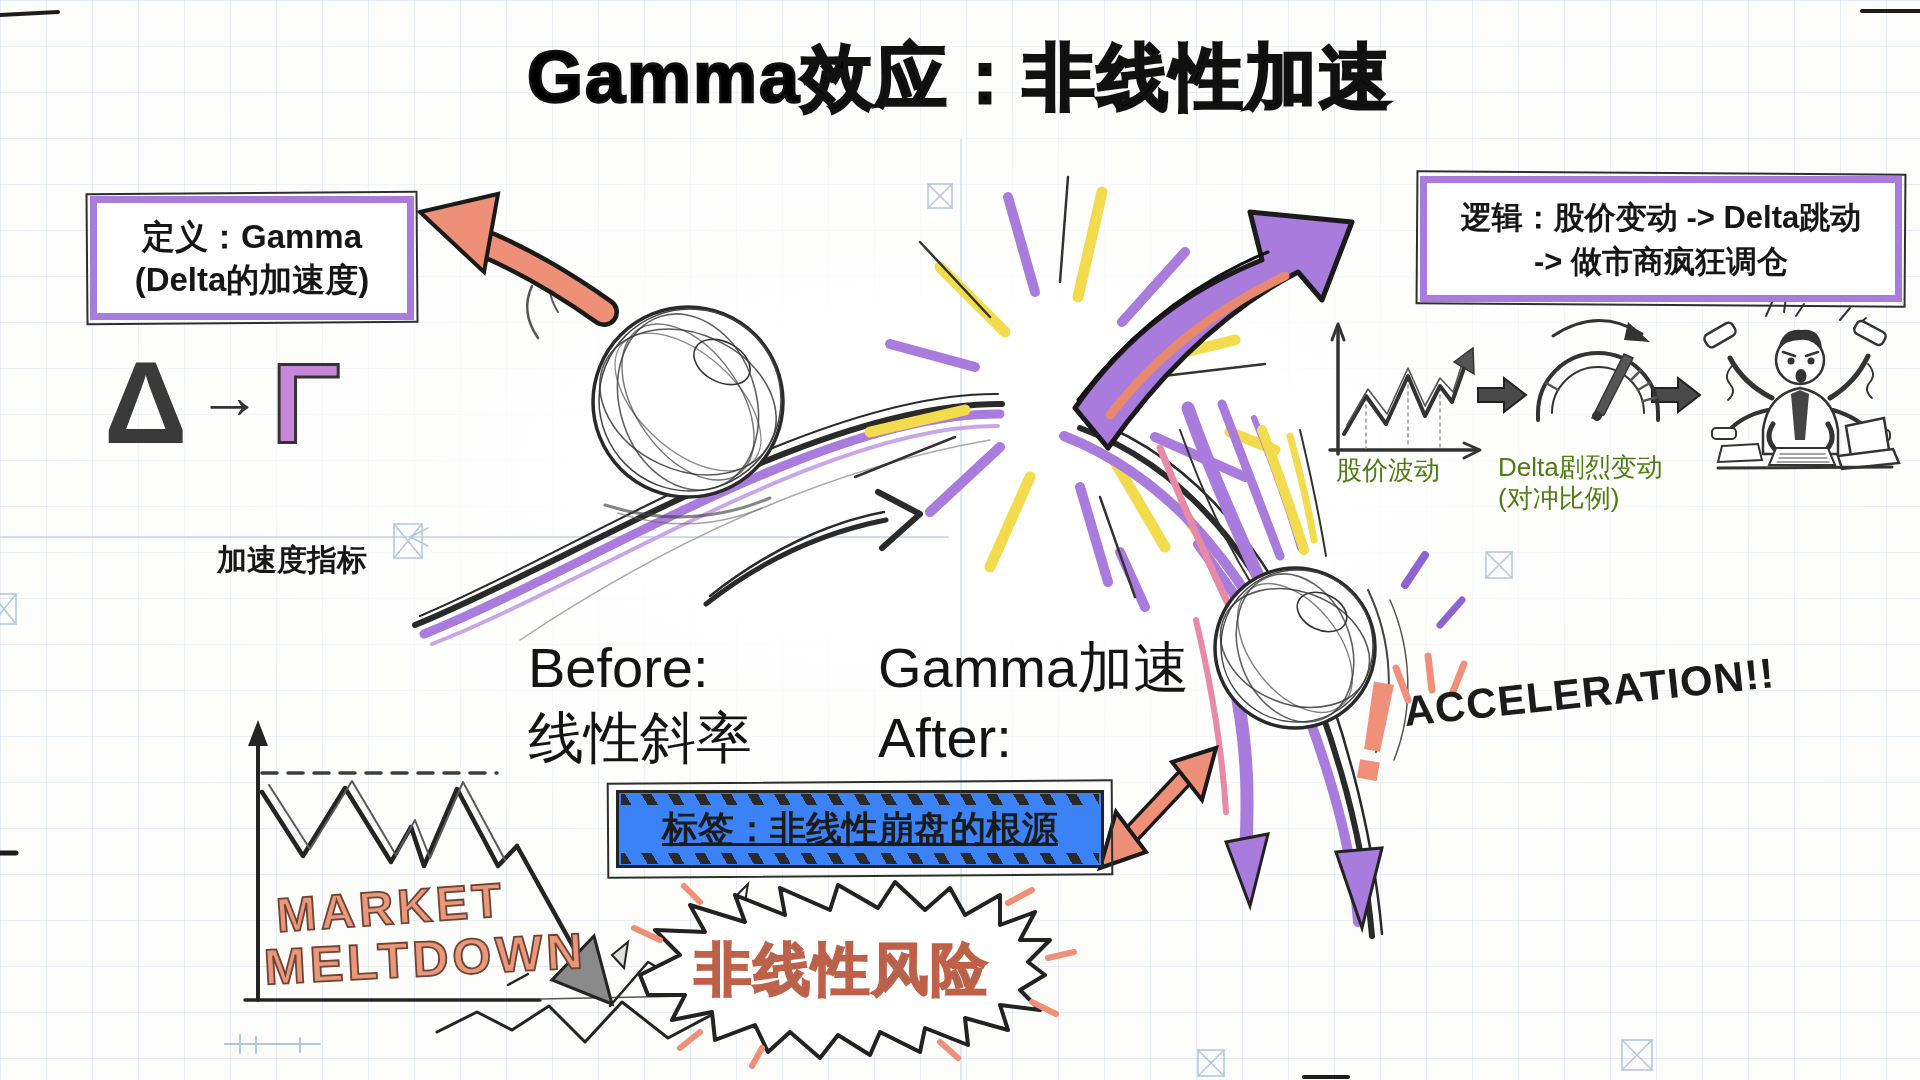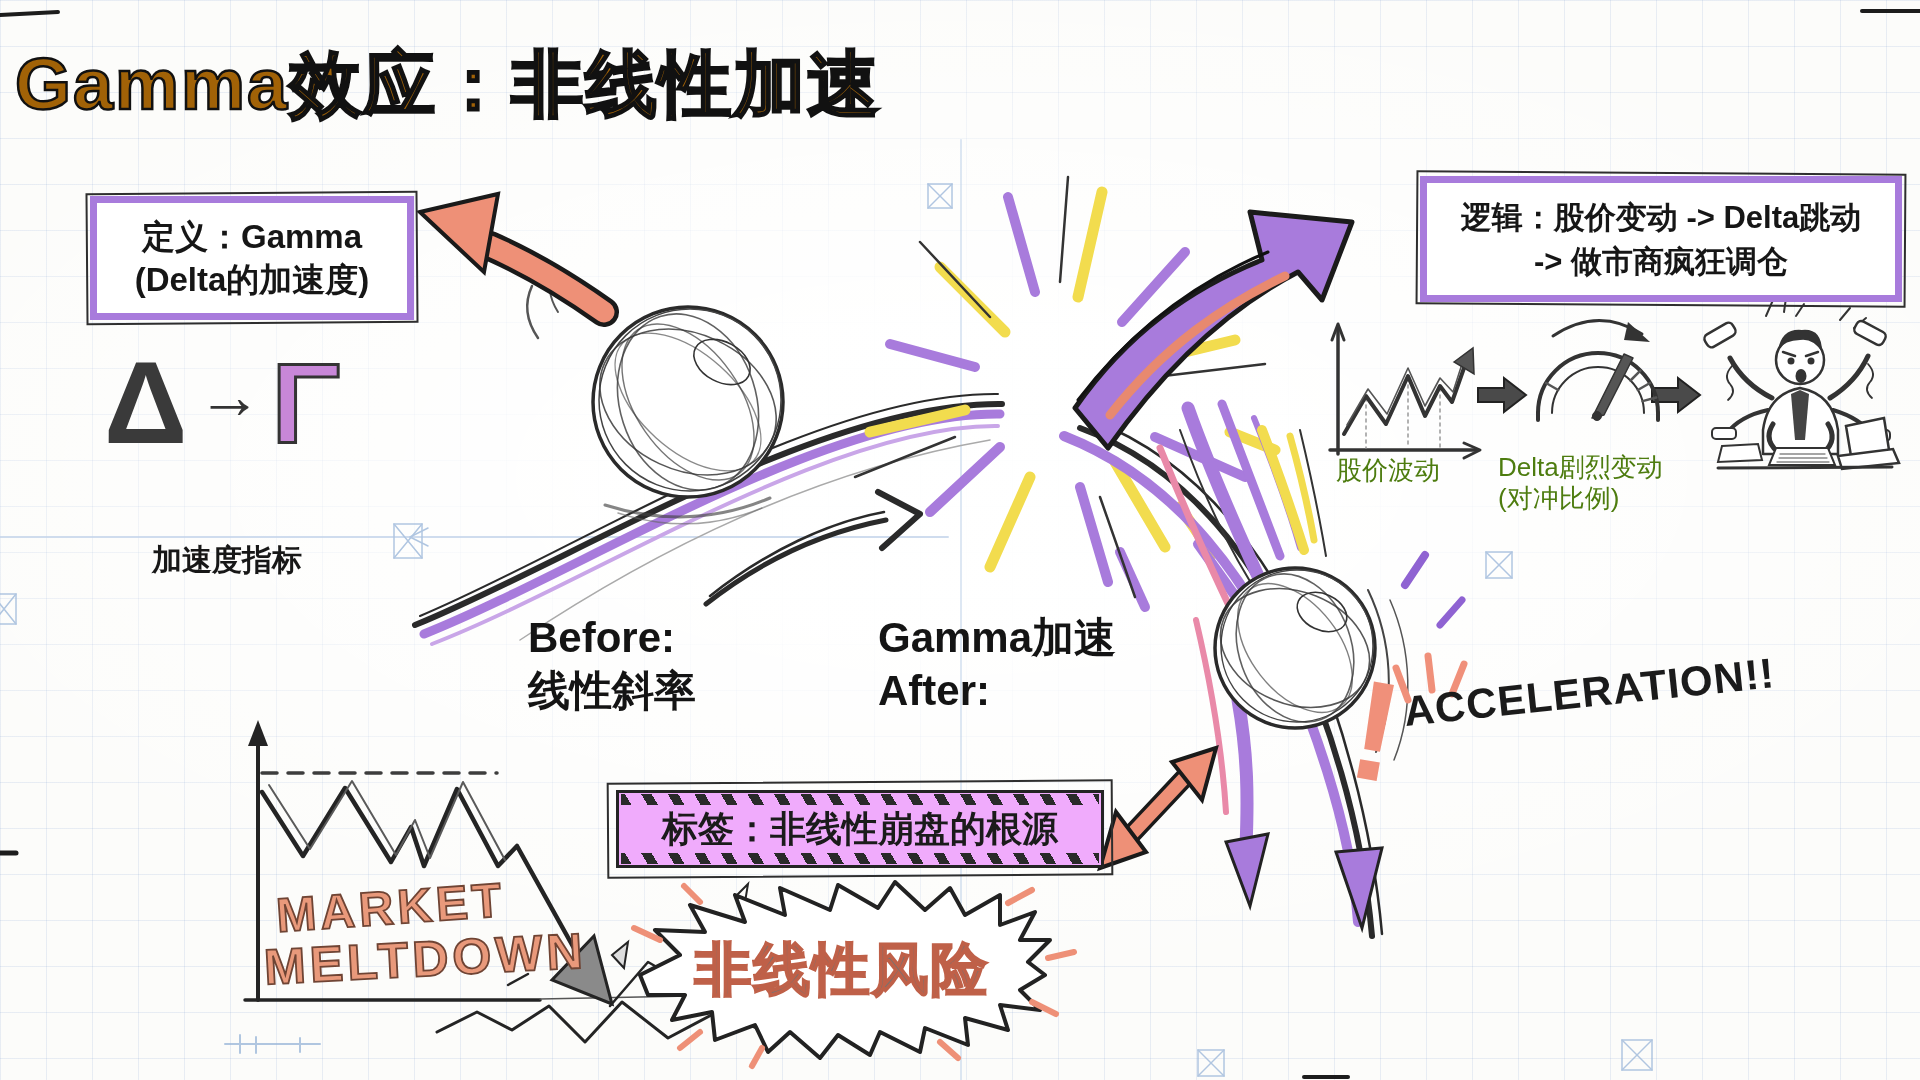--- a/index.html
+++ b/index.html
@@ -8,52 +8,52 @@
   .page{position:relative;width:1920px;height:1080px;}
   .grid{position:absolute;inset:0;
         background-image:linear-gradient(to right,rgba(110,145,200,.14) 1px,transparent 1px),
                          linear-gradient(to bottom,rgba(110,145,200,.14) 1px,transparent 1px);
         background-size:46px 46px;}
   .grid-fade{position:absolute;inset:0;
         background:radial-gradient(ellipse 60% 48% at 50% 44%,rgba(255,255,255,.95) 30%,rgba(255,255,255,0) 100%);}
   .scene{position:absolute;inset:0;pointer-events:none;}
   .scene line,.scene path,.scene polyline{stroke-linecap:round;stroke-linejoin:round;}
   .abs{position:absolute;}
-  .title{left:0;right:0;top:22px;font-size:72px;font-weight:700;
-         letter-spacing:2px;color:#a16207;-webkit-text-stroke:2.5px #111;margin:15px;}
+  .title{left:0;right:0;top:22px;text-align:center;font-size:72px;font-weight:700;
+         letter-spacing:2px;color:#000000;-webkit-text-stroke:2.5px #111;margin:8px;}
   .pbox{background:#fff;border:7px solid #a87bdc;box-sizing:border-box;text-align:center;
         font-weight:700;color:#161616;}
   .pbox::before{content:"";position:absolute;inset:-11px;border:2.5px solid #2e2e2e;
         transform:rotate(-0.45deg);pointer-events:none;}
   .def-box{left:90px;top:196px;width:324px;height:124px;font-size:33px;line-height:1.3;
         padding-top:13px;}
   .logic-box{left:1420px;top:176px;width:482px;height:126px;font-size:31px;line-height:1.42;
         padding-top:13px;}
   .logic-box::before{transform:rotate(0.4deg);}
   .dg-row{left:104px;top:338px;width:280px;height:130px;display:flex;align-items:center;}
   .delta-sym{font-size:116px;font-weight:700;color:#3a3a3a;line-height:1;}
   .trans-arrow{font-size:64px;font-weight:700;color:#333;margin:0 10px 14px 10px;line-height:1;}
   .gamma-sym{font-size:114px;font-weight:700;color:#c887d8;-webkit-text-stroke:3px #343434;line-height:1;}
   .formula{left:95px;top:458px;display:flex;align-items:center;gap:12px;font-size:29px;
         font-weight:500;color:#1d1d1d;}
   .frac{text-align:center;}
   .frac .num{padding:0 10px 4px 10px;border-bottom:3px solid #1d1d1d;}
   .frac .den{padding-top:4px;}
-  .formula-caption{left:152px;top:540px;width:215px;text-align:left;font-size:30px;font-weight:700;}
+  .formula-caption{left:152px;top:540px;width:215px;text-align:right;font-size:30px;font-weight:700;}
   .step-label{text-align:left;font-weight:400;font-size:26px;line-height:1.2;color:#4d7c0f;}
-  .slope-label{font-size:42px;font-weight:700;line-height:1.25;color:#141414;}
+  .slope-label{font-size:56px;font-weight:400;line-height:1.25;color:#141414;margin-top:21px;}
   .accel{left:1404px;top:688px;font-size:42px;font-weight:700;letter-spacing:1px;color:#1b1b1b;
         transform:rotate(-6deg);transform-origin:left center;}
   .exclaim{left:1352px;top:660px;font-size:142px;font-weight:700;color:#f0907a;
         transform:rotate(10deg);line-height:1;}
   .tag-wrap{left:616px;top:790px;width:488px;height:78px;}
   .tag-wrap::before{content:"";position:absolute;inset:-9px;border:2.5px solid #2e2e2e;
         transform:rotate(-0.4deg);}
-  .tag-box{position:absolute;inset:0;background:#f0abfc;border:3px solid #242424;box-sizing:border-box;
-        display:flex;align-items:center;justify-content:center;font-size:36px;font-weight:700;color:#1b1b1b;}
+  .tag-box{position:absolute;inset:0;background:#3b82f6;border:3px solid #242424;box-sizing:border-box;
+        display:flex;align-items:center;justify-content:center;font-size:36px;font-weight:700;color:#1b1b1b;text-decoration:underline;}
   .tag-box::before,.tag-box::after{content:"";position:absolute;left:2px;right:2px;height:11px;
         background:repeating-linear-gradient(60deg,#2a2a2a 0 9px,rgba(0,0,0,0) 9px 23px);}
   .tag-box::before{top:1px;}
   .tag-box::after{bottom:1px;}
   .meltdown-t{font-weight:700;letter-spacing:4px;color:#e9997b;-webkit-text-stroke:1.8px #6f4434;}
   .m1{left:276px;top:880px;font-size:48px;transform:rotate(-4deg);}
   .m2{left:264px;top:930px;font-size:50px;transform:rotate(-3deg);}
   .risk-label{left:666px;top:932px;width:352px;text-align:center;font-size:57px;font-weight:700;
         letter-spacing:2px;color:#737373;-webkit-text-stroke:2px #bf6048;}
 </style>

